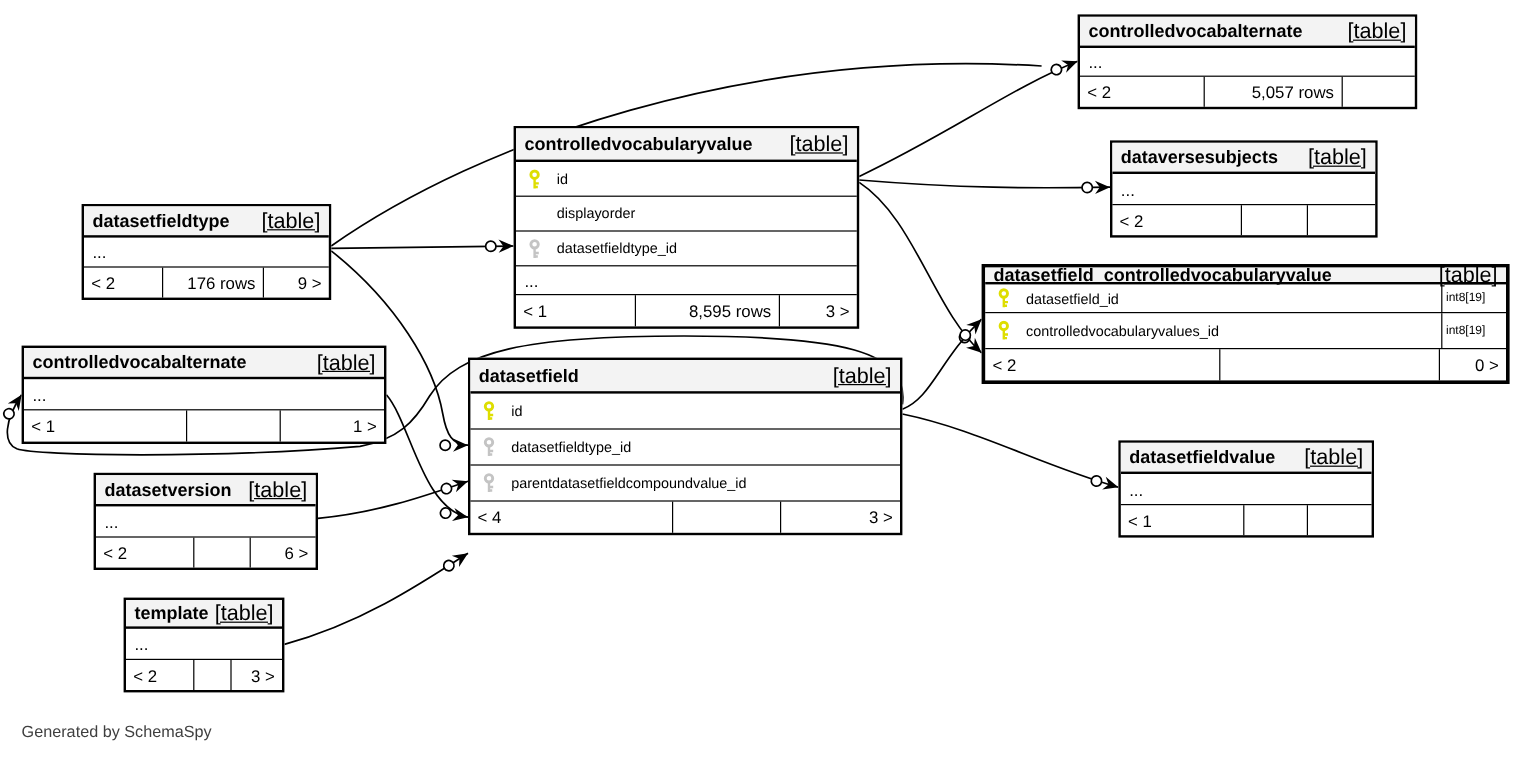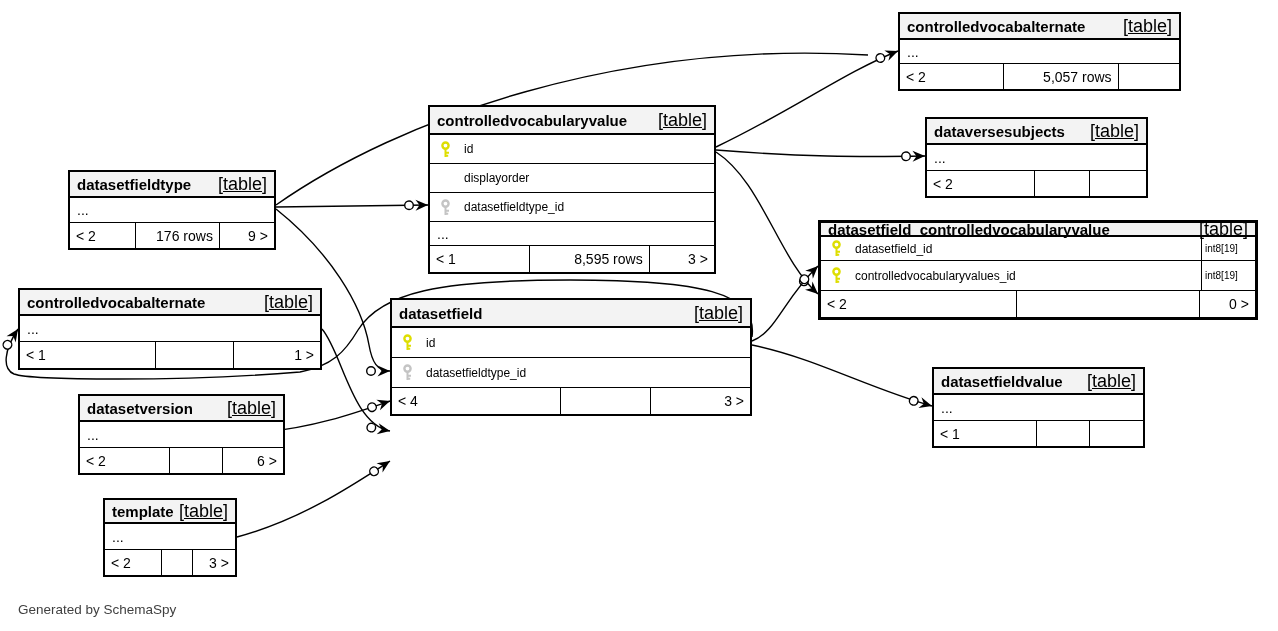--- a/index.html
+++ b/index.html
@@ -198,20 +198,29 @@
     </div>
     <div class="row" style="height:30px">
       <span class="ksp">
         <svg width="13" height="17" viewBox="0 0 13 17">
             <circle cx="6.5" cy="4.6" r="3.1" fill="none" stroke="#c4c4c4" stroke-width="2.4"></circle>
             <path d="M6.5 7.7 V16 M6.5 11.8 H10 M6.5 14.8 H9.2" stroke="#c4c4c4" stroke-width="2" fill="none"></path>
           </svg>
       </span>
       <span class="cn">datasetfieldtype_id</span>
     </div>
+    <div class="row" style="height:30px">
+      <span class="ksp">
+        <svg width="13" height="17" viewBox="0 0 13 17">
+            <circle cx="6.5" cy="4.6" r="3.1" fill="none" stroke="#c4c4c4" stroke-width="2.4"></circle>
+            <path d="M6.5 7.7 V16 M6.5 11.8 H10 M6.5 14.8 H9.2" stroke="#c4c4c4" stroke-width="2" fill="none"></path>
+          </svg>
+      </span>
+      <span class="cn">parentdatasetfieldcompoundvalue_id</span>
+    </div>
     <div class="ft" style="height:26px;grid-template-columns:47% 25% 28%">
       <span class="fl">&lt; 4</span>
       <span class="fc"></span>
       <span class="fr">3 &gt;</span>
     </div>
   </div>
 
   <div class="tbl" style="left:932px;top:367px;width:213px">
     <div class="hd" style="height:26px">
       <span class="nm">datasetfieldvalue</span>
@@ -220,21 +229,21 @@
     <div class="row dots" style="height:26px">
       <span>...</span>
     </div>
     <div class="ft" style="height:25px;grid-template-columns:49% 25% 26%">
       <span class="fl">&lt; 1</span>
       <span class="fc"></span>
       <span class="fr"></span>
     </div>
   </div>
 
-  <div class="tbl" style="left:78px;top:394px;width:207px">
+  <div class="tbl" style="left:78px;top:394px;width:187px">
     <div class="hd" style="height:26px">
       <span class="nm">datasetversion</span>
       <span class="bd">[table]</span>
     </div>
     <div class="row dots" style="height:26px">
       <span>...</span>
     </div>
     <div class="ft" style="height:25px;grid-template-columns:44% 26% 30%">
       <span class="fl">&lt; 2</span>
       <span class="fc"></span>

